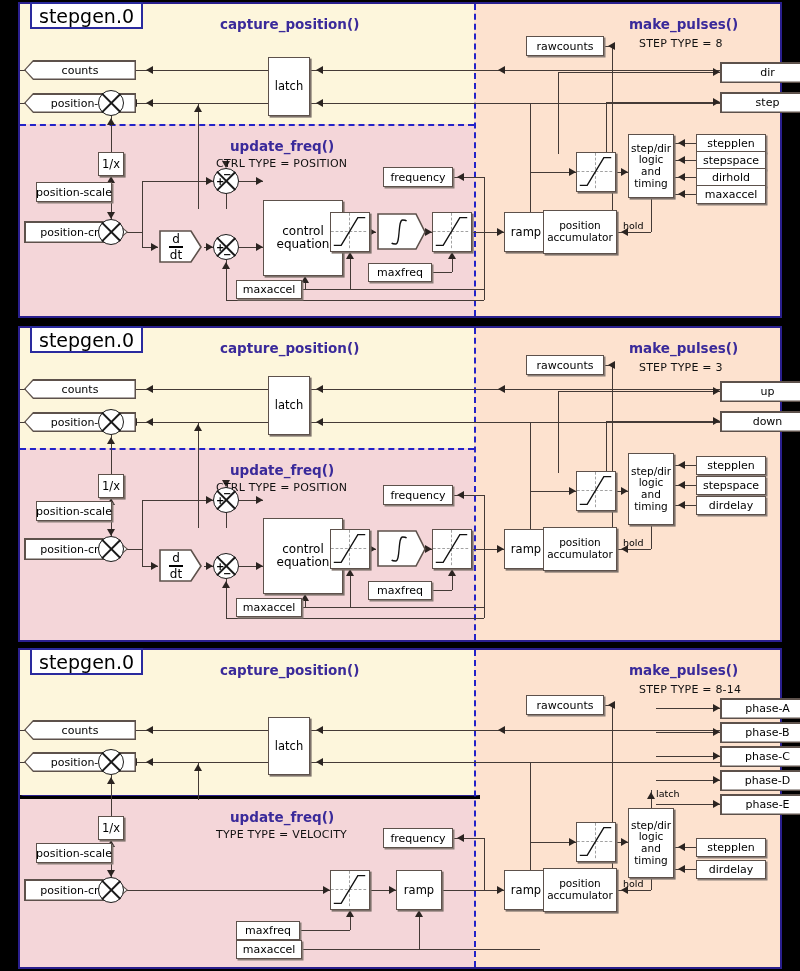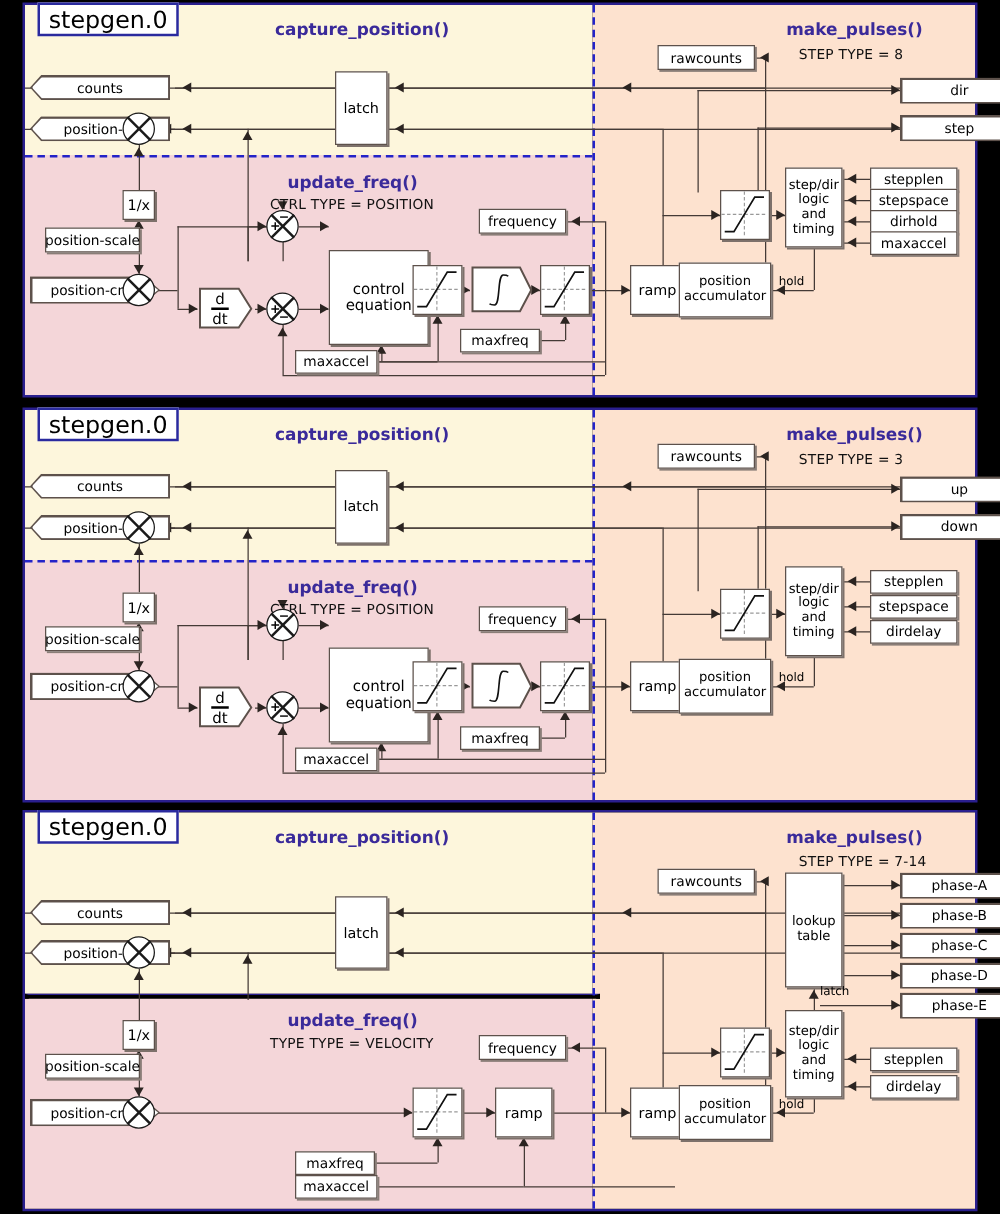--- a/index.html
+++ b/index.html
@@ -608,21 +608,21 @@
         <div class="tag" style="left: 216px; top: 271px; width: 64px; height: 19px;">maxfreq</div>
         <div class="ln lnh" style="left: 280px; top: 280px; width: 50px;"></div>
         <div class="ln lnv" style="left: 330px; top: 260px; height: 20px;"></div>
         <div class="arw arw-u" style="left: 326px; top: 260px;"></div>
         <div class="tag" style="left: 216px; top: 290px; width: 66px; height: 19px;">maxaccel</div>
         <div class="ln lnh" style="left: 282px; top: 299px; width: 117px;"></div>
         <div class="ln lnv" style="left: 399px; top: 260px; height: 39px;"></div>
         <div class="arw arw-u" style="left: 395px; top: 260px;"></div>
         <div class="ln lnh" style="left: 399px; top: 299px; width: 121px;"></div>
         <div class="sect" style="left: 609px; top: 12px;">make_pulses()</div>
-        <div class="subsect" style="left: 619px; top: 33px;">STEP TYPE = 7-14</div>
+        <div class="subsect" style="left: 619px; top: 33px;">STEP TYPE = 8-14</div>
         <div class="tag" style="left: 506px; top: 45px; width: 78px; height: 20px;">rawcounts</div>
         <div class="ln lnh" style="left: 584px; top: 55px; width: 8px;"></div>
         <div class="arw arw-l" style="left: 588px; top: 51px;"></div>
         <div class="ln lnv" style="left: 592px; top: 55px; height: 185px;"></div>
         <div class="ln lnh" style="left: 0px; top: 80px; width: 592px;"></div>
         <div class="arw arw-l" style="left: 478px; top: 76px;"></div>
         <div class="ln lnh" style="left: 0px; top: 112px; width: 510px;"></div>
         <div class="ln lnv" style="left: 510px; top: 112px; height: 128px;"></div>
         <div class="arw arw-d" style="left: 506px; top: 233px;"></div>
         <div class="blk " style="left: 484px; top: 220px; width: 44px; height: 40px;">
@@ -691,24 +691,18 @@
           <div style="position: absolute; inset: 1.5px; background: rgb(255, 255, 255); clip-path: polygon(0% 0%, calc(100% - 11px) 0%, 100% 50%, calc(100% - 11px) 100%, 0% 100%); display: flex; align-items: center; justify-content: center; font-size: 11px; color: rgb(0, 0, 0);">phase-D</div>
         </div>
         <div class="ln lnh" style="left: 636px; top: 130px; width: 64px;"></div>
         <div class="arw arw-r" style="left: 693px; top: 126px;"></div>
         <div class="pinwrap" style="left: 700px; top: 144px; width: 95px; height: 21px;">
           <div style="position: absolute; inset: 0px; background: rgb(93, 81, 75); clip-path: polygon(0% 0%, calc(100% - 12px) 0%, 100% 50%, calc(100% - 12px) 100%, 0% 100%); filter: drop-shadow(rgb(138, 126, 120) 1.5px 1.5px 0px);"></div>
           <div style="position: absolute; inset: 1.5px; background: rgb(255, 255, 255); clip-path: polygon(0% 0%, calc(100% - 11px) 0%, 100% 50%, calc(100% - 11px) 100%, 0% 100%); display: flex; align-items: center; justify-content: center; font-size: 11px; color: rgb(0, 0, 0);">phase-E</div>
         </div>
         <div class="ln lnh" style="left: 636px; top: 154px; width: 64px;"></div>
         <div class="arw arw-r" style="left: 693px; top: 150px;"></div>
-        <div class="blk sm" style="left: 608px; top: 48px; width: 46px; height: 92px;">
-          <div>
-            <div>lookup</div>
-            <div>table</div>
-          </div>
-        </div>
         <div class="ln lnv" style="left: 631px; top: 140px; height: 18px;"></div>
         <div class="arw arw-u" style="left: 627px; top: 142px;"></div>
         <div class="lbl" style="left: 636px; top: 138px;">latch</div>
       </div>
     </div>
 </div>
 
 </body></html>

